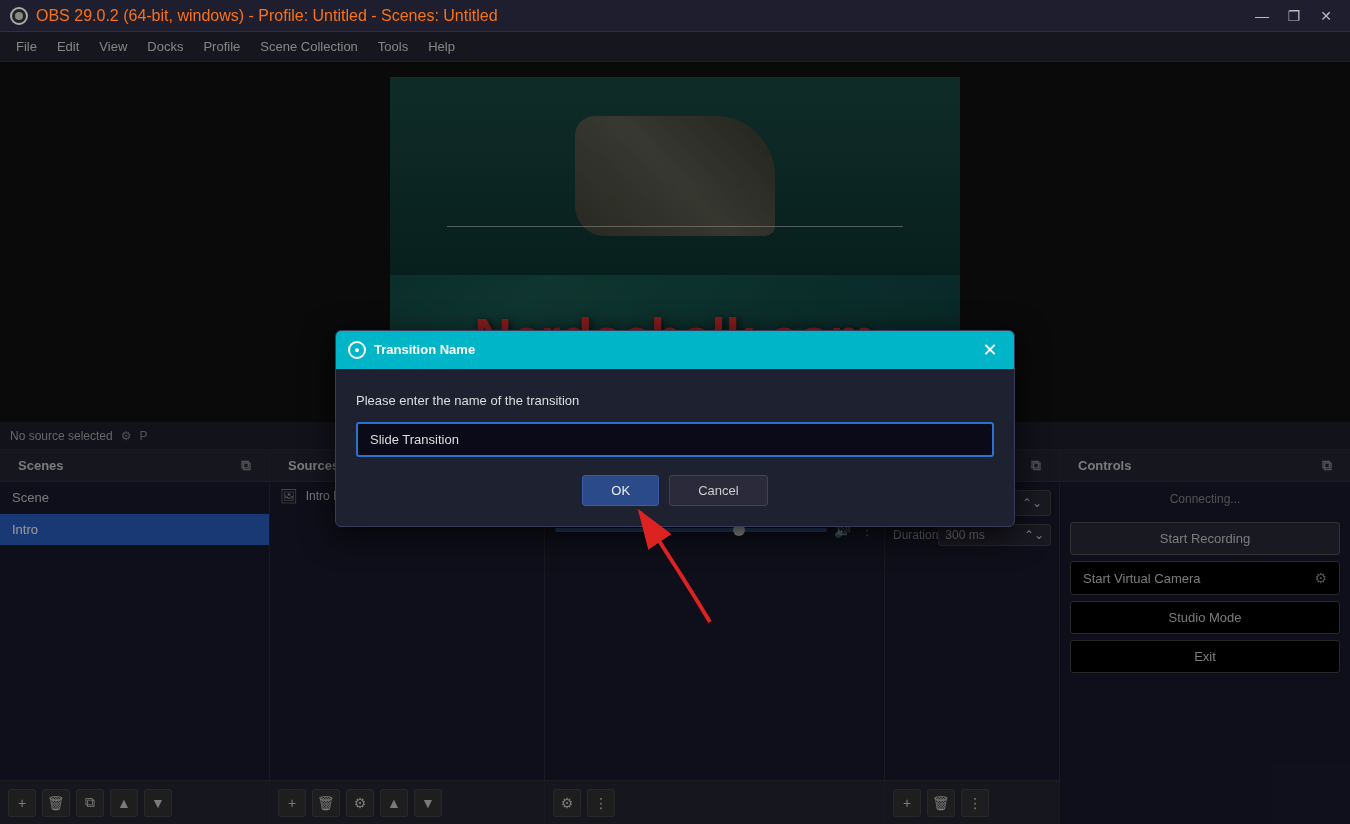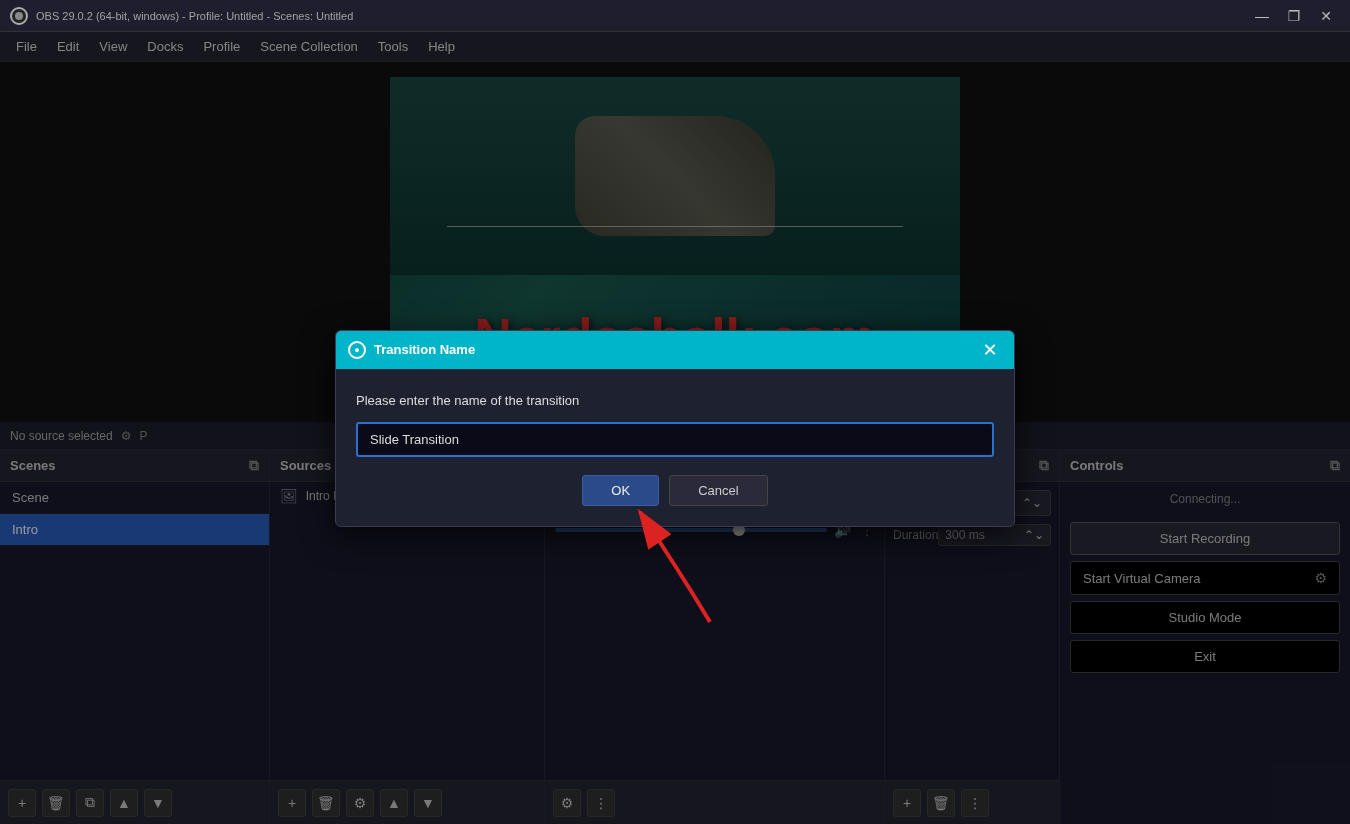--- a/index.html
+++ b/index.html
@@ -33,22 +33,22 @@
       display: flex; align-items: center; justify-content: center;
     }
     #titlebar .app-icon::after {
       content: '';
       width: 8px; height: 8px;
       border-radius: 50%;
       background: #888;
     }
     #titlebar .title-text {
       flex: 1;
-      font-size: 11px;
-      color: #a3a3a3;
+      font-size: 16px;
+      color: #f97316;
     }
     #titlebar .win-controls {
       display: flex; gap: 4px;
     }
     #titlebar .win-btn {
       width: 28px; height: 18px;
       background: transparent;
       border: none;
       color: #bbb;
       cursor: pointer;
@@ -157,21 +157,21 @@
       flex-direction: column;
       border-right: 1px solid #2a2a3a;
     }
 
     .panel-header {
       height: 32px;
       background: #252535;
       display: flex;
       align-items: center;
       justify-content: space-between;
-      padding: 0 10px;
+      padding: 0 18px;
       border-bottom: 1px solid #333;
       font-size: 13px;
       font-weight: 600;
       color: #ccc;
     }
     .panel-header .panel-icon { color: #888; cursor: pointer; font-size: 14px; }
 
     
     #scenes-panel {
       width: 270px;

